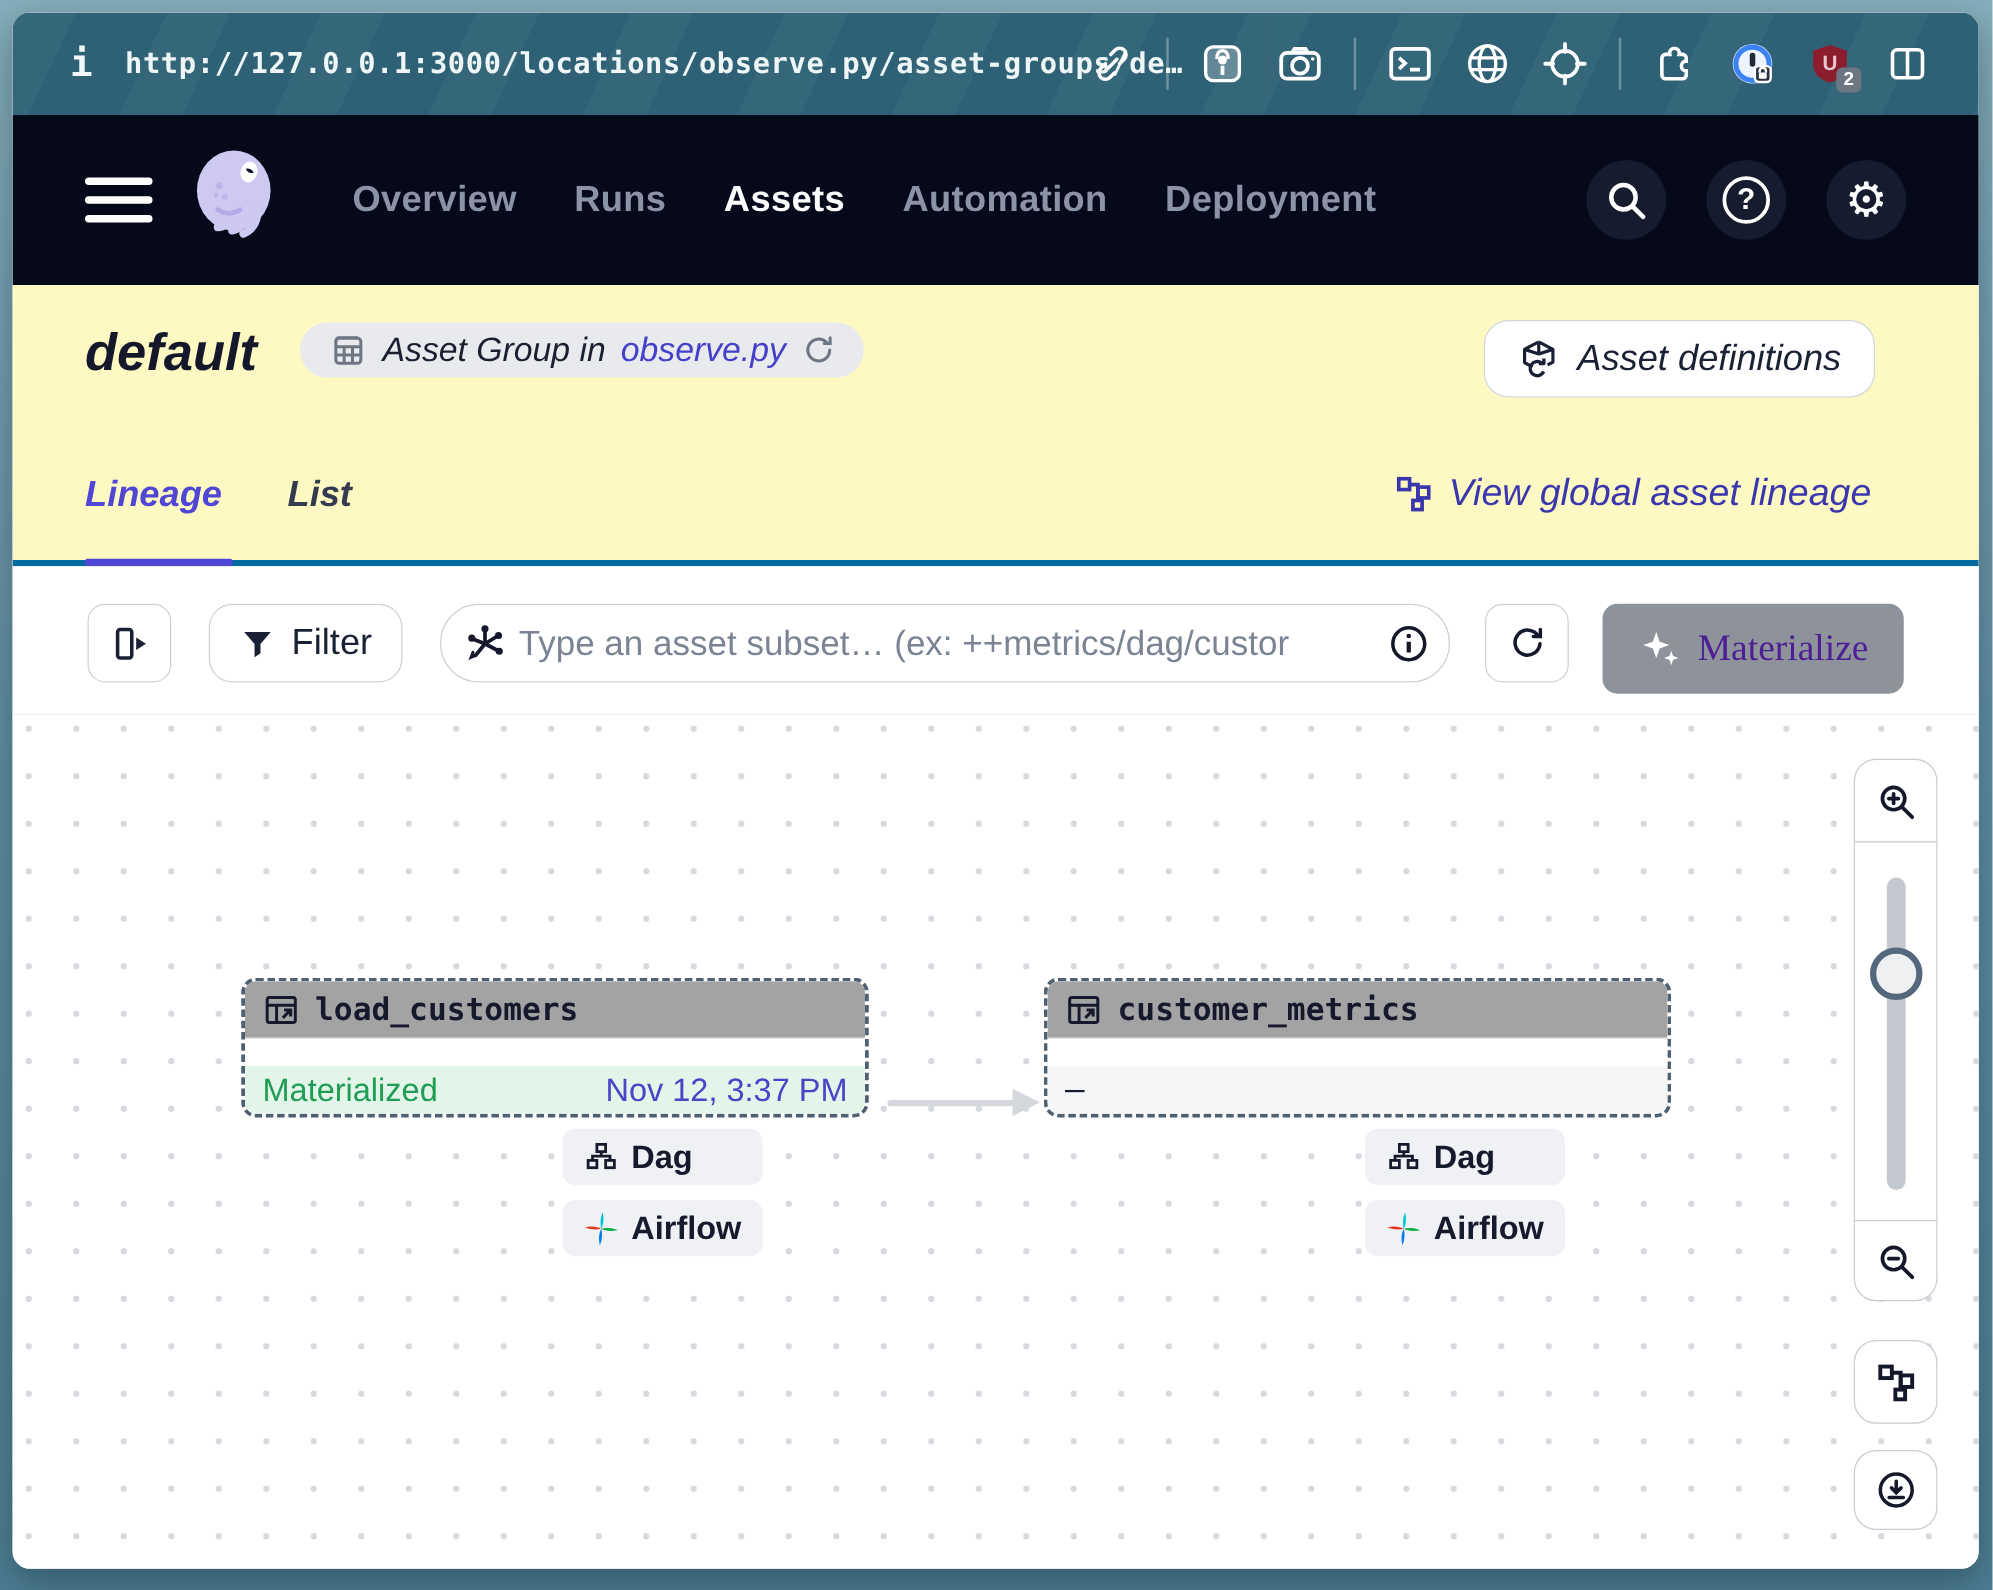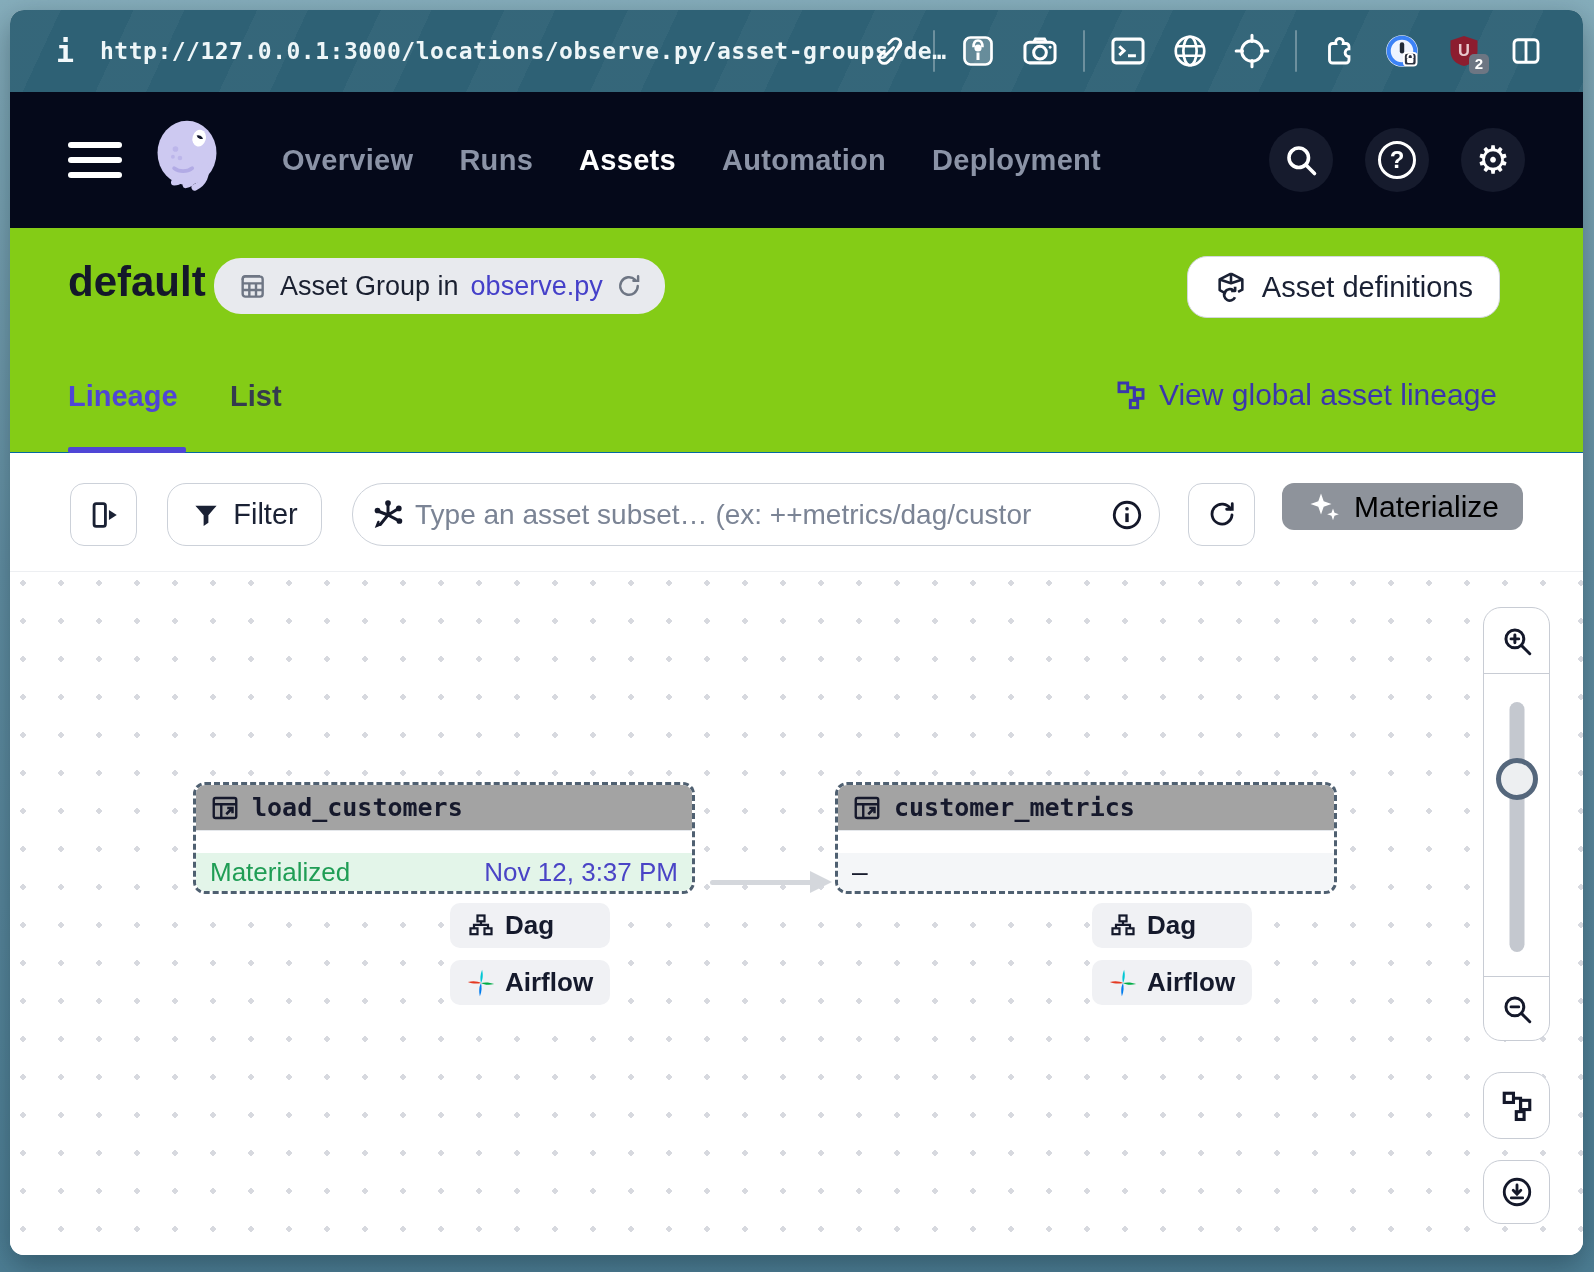--- a/index.html
+++ b/index.html
@@ -35,23 +35,23 @@
   .hamburger span { display:block; width:54px; height:6px; background:#fff; border-radius:3px; }
   .logo { position:absolute; left:136px; top:50%; transform:translateY(-50%); }
   .nav-links { position:absolute; left:272px; display:flex; gap:46px; align-items:center; }
   .nav-link { color:#8b93a6; font-size:29px; font-weight:600; letter-spacing:.3px; cursor:pointer; }
   .nav-link.active { color:#ffffff; font-weight:bold; }
   .nav-actions { position:absolute; right:58px; display:flex; gap:32px; }
   .circle-btn { width:64px; height:64px; border-radius:50%; background:#161b2d; display:flex; align-items:center; justify-content:center; cursor:pointer; }
   .help-ring { width:38px; height:38px; border:3px solid #fff; border-radius:50%; color:#fff; font-size:24px; font-weight:bold; display:flex; align-items:center; justify-content:center; }
   .gear-glyph { color:#fff; font-size:38px; line-height:1; font-family:"DejaVu Sans",sans-serif; }
   
-  .page-header { height:225px; background:#84cc16; position:relative; border-bottom:1px solid #0369a1; }
+  .page-header { height:225px; background:#fef9c3; position:relative; border-bottom:5px solid #0369a1;font-style:italic; }
   .page-title { position:absolute; left:58px; top:30px; font-size:42px; font-weight:bold; color:#14182a; }
-  .group-badge { position:absolute; left:204px; top:30px; height:56px; background:#e8eaee; border-radius:27px;
+  .group-badge { position:absolute; left:230px; top:30px; height:44px; background:#e8eaee; border-radius:27px;
     display:flex; align-items:center; gap:12px; padding:0 22px; }
   .group-badge .txt { font-size:27px; color:#1a2030; }
   .group-badge .lnk { font-size:27px; color:#4540c9; cursor:pointer; }
   .reload-btn { position:absolute; right:83px; top:28px; height:62px; background:#fff; border:1px solid #d3d7de;
     border-radius:20px; display:flex; align-items:center; gap:14px; padding:0 26px; cursor:pointer;
     font-size:29px; color:#1a2134; }
   .tab { position:absolute; font-size:29px; font-weight:bold; cursor:pointer; }
   .tab-lineage { left:58px; top:152px; color:#4f46d6; }
   .tab-list { left:220px; top:152px; color:#343b4e; }
   .tab-underline { position:absolute; left:58px; top:219px; width:118px; height:6px; background:#4f46d6; border-radius:2px; }
@@ -63,23 +63,23 @@
     display:flex; align-items:center; justify-content:center; gap:12px; cursor:pointer; font-size:29px; color:#1a2134; }
   .btn-panel { left:60px; width:67px; }
   .btn-filter { left:157px; width:155px;border-radius:19px; }
   .input-wrap { position:absolute; left:342px; top:30px; width:808px; height:63px; }
   .subset-input { width:100%; height:100%; border:1px solid #ccd1d9; border-radius:31px; padding:0 64px 0 62px;
     font-size:28px; color:#1a2134; outline:none; background:#fff; font-family:"Liberation Sans",sans-serif; }
   .subset-input::placeholder { color:#7b8495; }
   .input-icon-l { position:absolute; left:18px; top:50%; transform:translateY(-50%); }
   .input-icon-r { position:absolute; right:16px; top:50%; transform:translateY(-50%); cursor:pointer; }
   .btn-refresh { left:1178px; width:67px; }
-  .btn-materialize { position:absolute; left:1272px; top:30px; width:241px; height:47px; background:#8e939b;
+  .btn-materialize { position:absolute; left:1272px; top:30px; width:241px; height:72px; background:#8e939b;
     border:none; border-radius:12px; display:flex; align-items:center; justify-content:center; gap:12px;
-    color:#000000; font-size:30px; cursor:pointer; }
+    color:#4c1d95; font-size:30px; cursor:pointer;font-family:Liberation Serif, serif; }
   
   .canvas { height:683px; background:#fff; position:relative;
     background-image:radial-gradient(circle, #d7d9df 2.6px, rgba(0,0,0,0) 2.8px);
     background-size:38px 38px; background-position:-6px -8px; }
   .asset-node { position:absolute; width:502px; background:#fff; border:3px dashed #4f6071; border-radius:12px; overflow:hidden; cursor:pointer; }
   .node-head { height:46px; background:#a3a3a3; border-bottom:1px solid #e4e7eb; display:flex; align-items:center; gap:12px; padding:0 14px; }
   .node-name { font-family:"DejaVu Sans Mono",monospace; font-weight:bold; font-size:25px; color:#16192c; }
   .node-mid { height:22px; background:#fff; }
   .node-foot { height:38px; display:flex; align-items:center; justify-content:space-between; padding:0 14px; font-size:26px; }
   .foot-green { background:#e3f5e9; }

